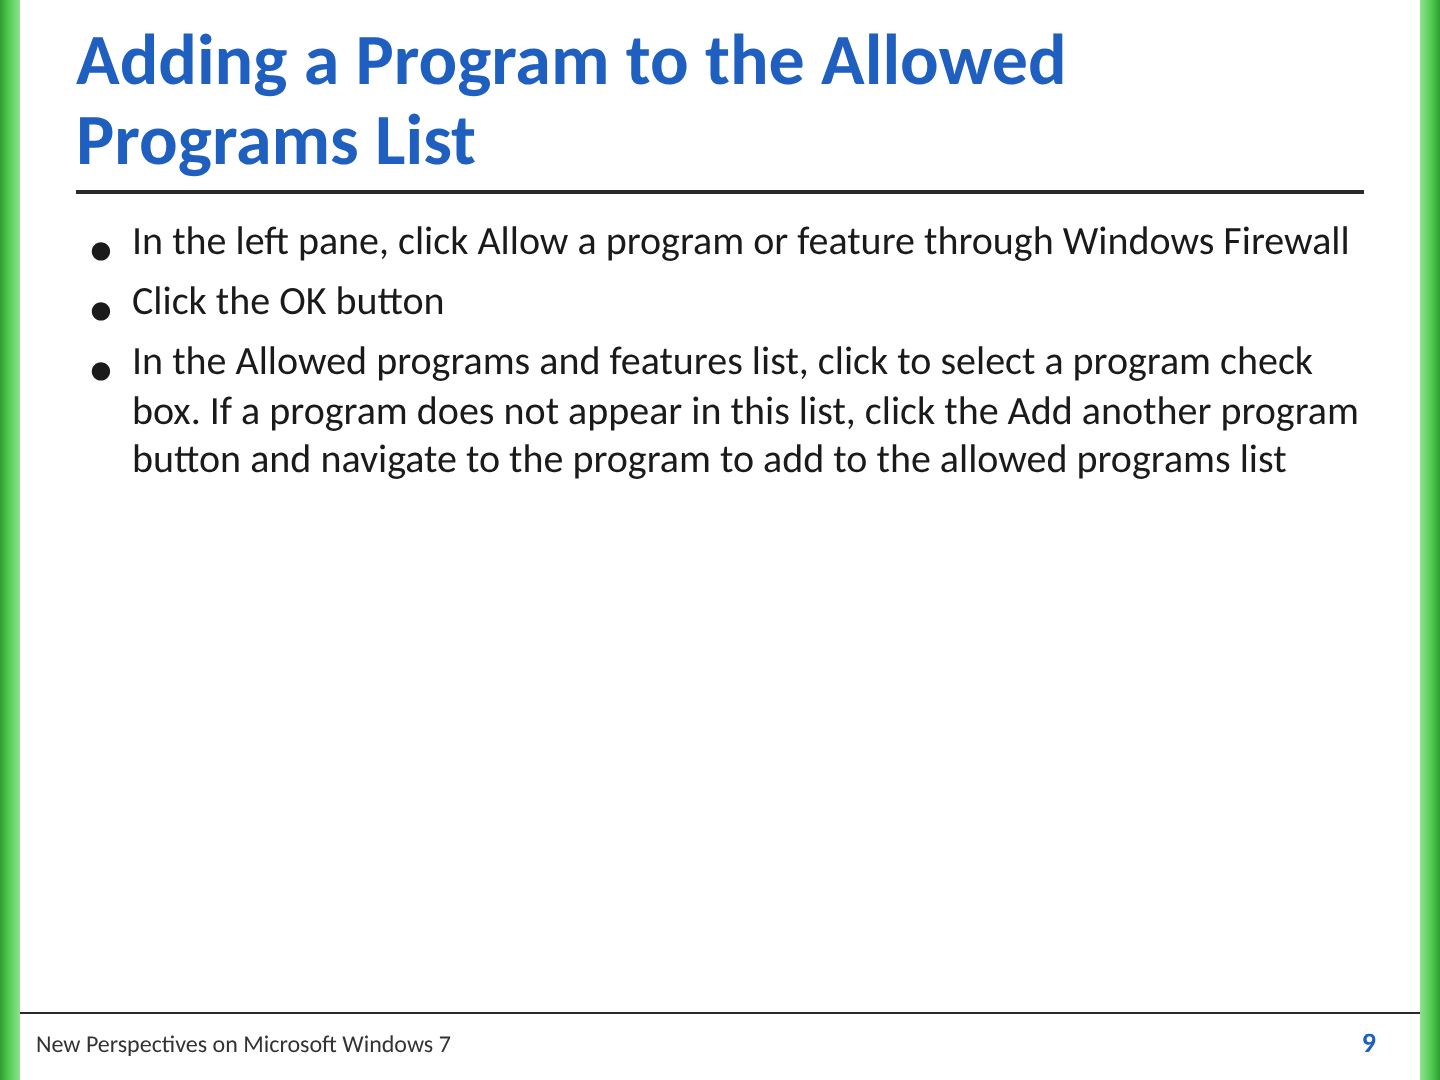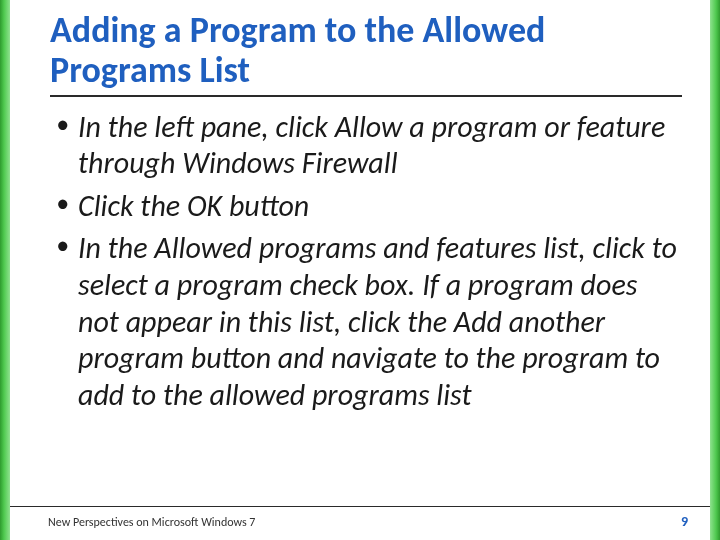--- a/index.html
+++ b/index.html
@@ -20,39 +20,38 @@
     right: 0;
     background: linear-gradient(to left, #2e9b2e 0%, #4fc94f 40%, #8fe28f 100%);
   }
   .edge-left { left: 0; }
   .slide {
     position: absolute;
     left: 10px;
     right: 10px;
     top: 0;
     bottom: 0;
-    padding: 10px 28px 0 40px;
+    padding: 10px 28px 0 28px;
     display: flex;
     flex-direction: column;
   }
   .title {
     color: #1f5fbf;
     font-size: 36px;
     font-weight: 700;
     line-height: 1.12;
     padding-bottom: 4px;
     border-bottom: 2px solid #2a2a2a;
     margin-bottom: 12px;
   }
   .body {
     flex: 1;
     color: #1a1a1a;
-    font-size: 30px;
+    font-size: 20px;
     line-height: 1.22;
-    font-style: italic;
   }
   .body ul { list-style: none; }
   .body li {
     position: relative;
     padding-left: 28px;
     margin-bottom: 6px;
   }
   .body li::before {
     content: "•";
     position: absolute;
@@ -61,21 +60,21 @@
     color: #1a1a1a;
     font-size: 26px;
     line-height: 1.22;
   }
   .footer {
     position: absolute;
     left: 10px;
     right: 10px;
     bottom: 10px;
     border-top: 1.5px solid #2a2a2a;
-    padding: 6px 22px 0 38px;
+    padding: 6px 22px 0 8px;
     display: flex;
     justify-content: space-between;
     align-items: baseline;
     color: #333;
     font-size: 12px;
   }
   .footer .pagenum {
     color: #1f5fbf;
     font-weight: 600;
     font-size: 14px;

